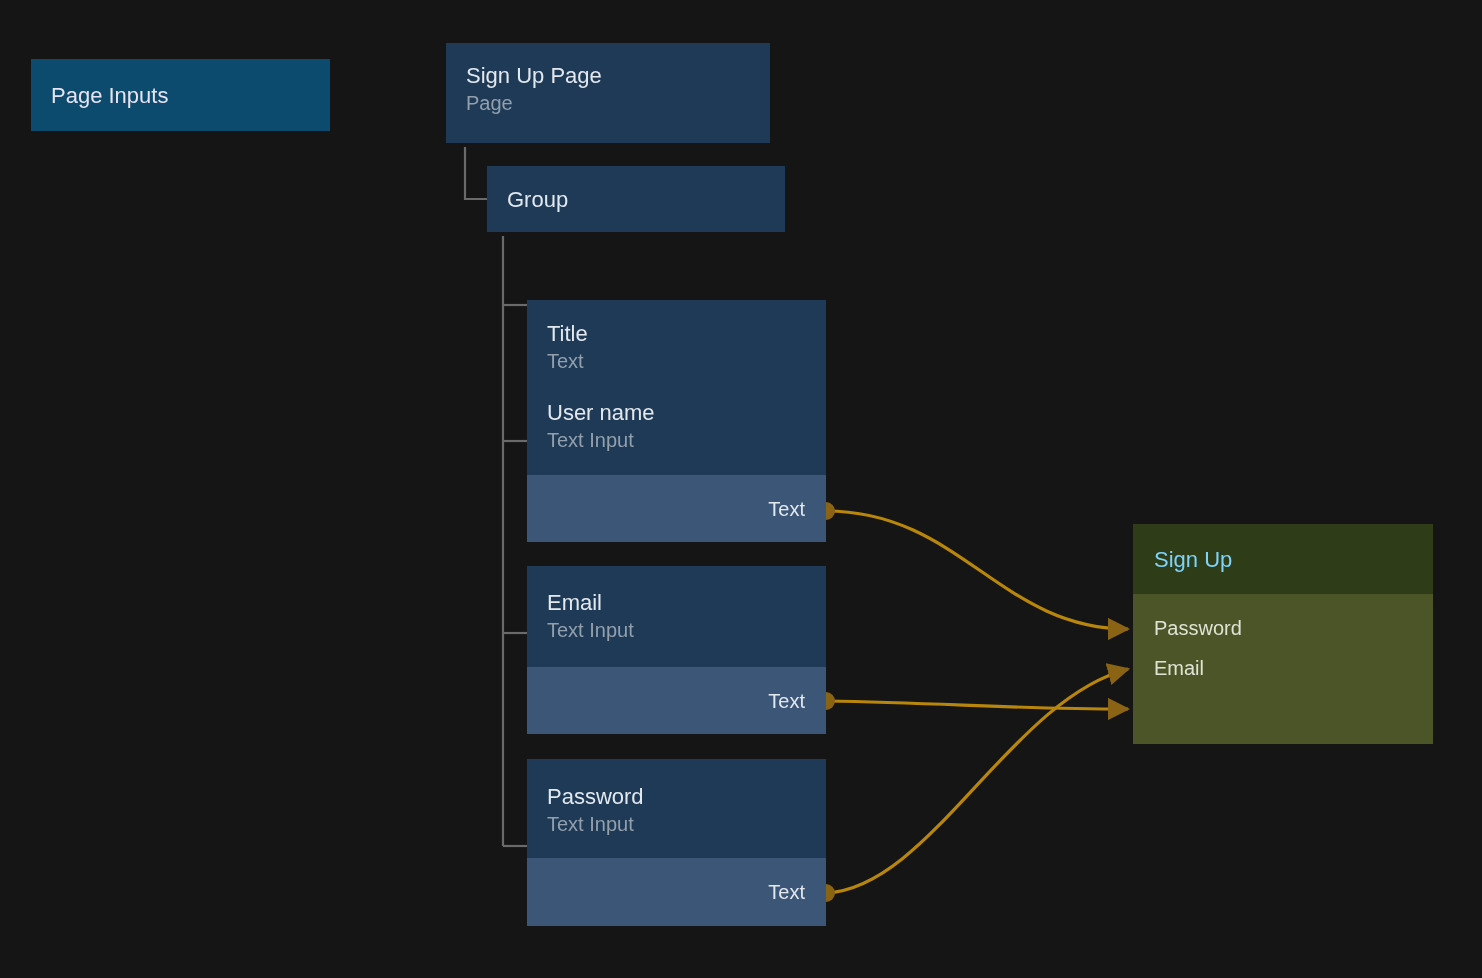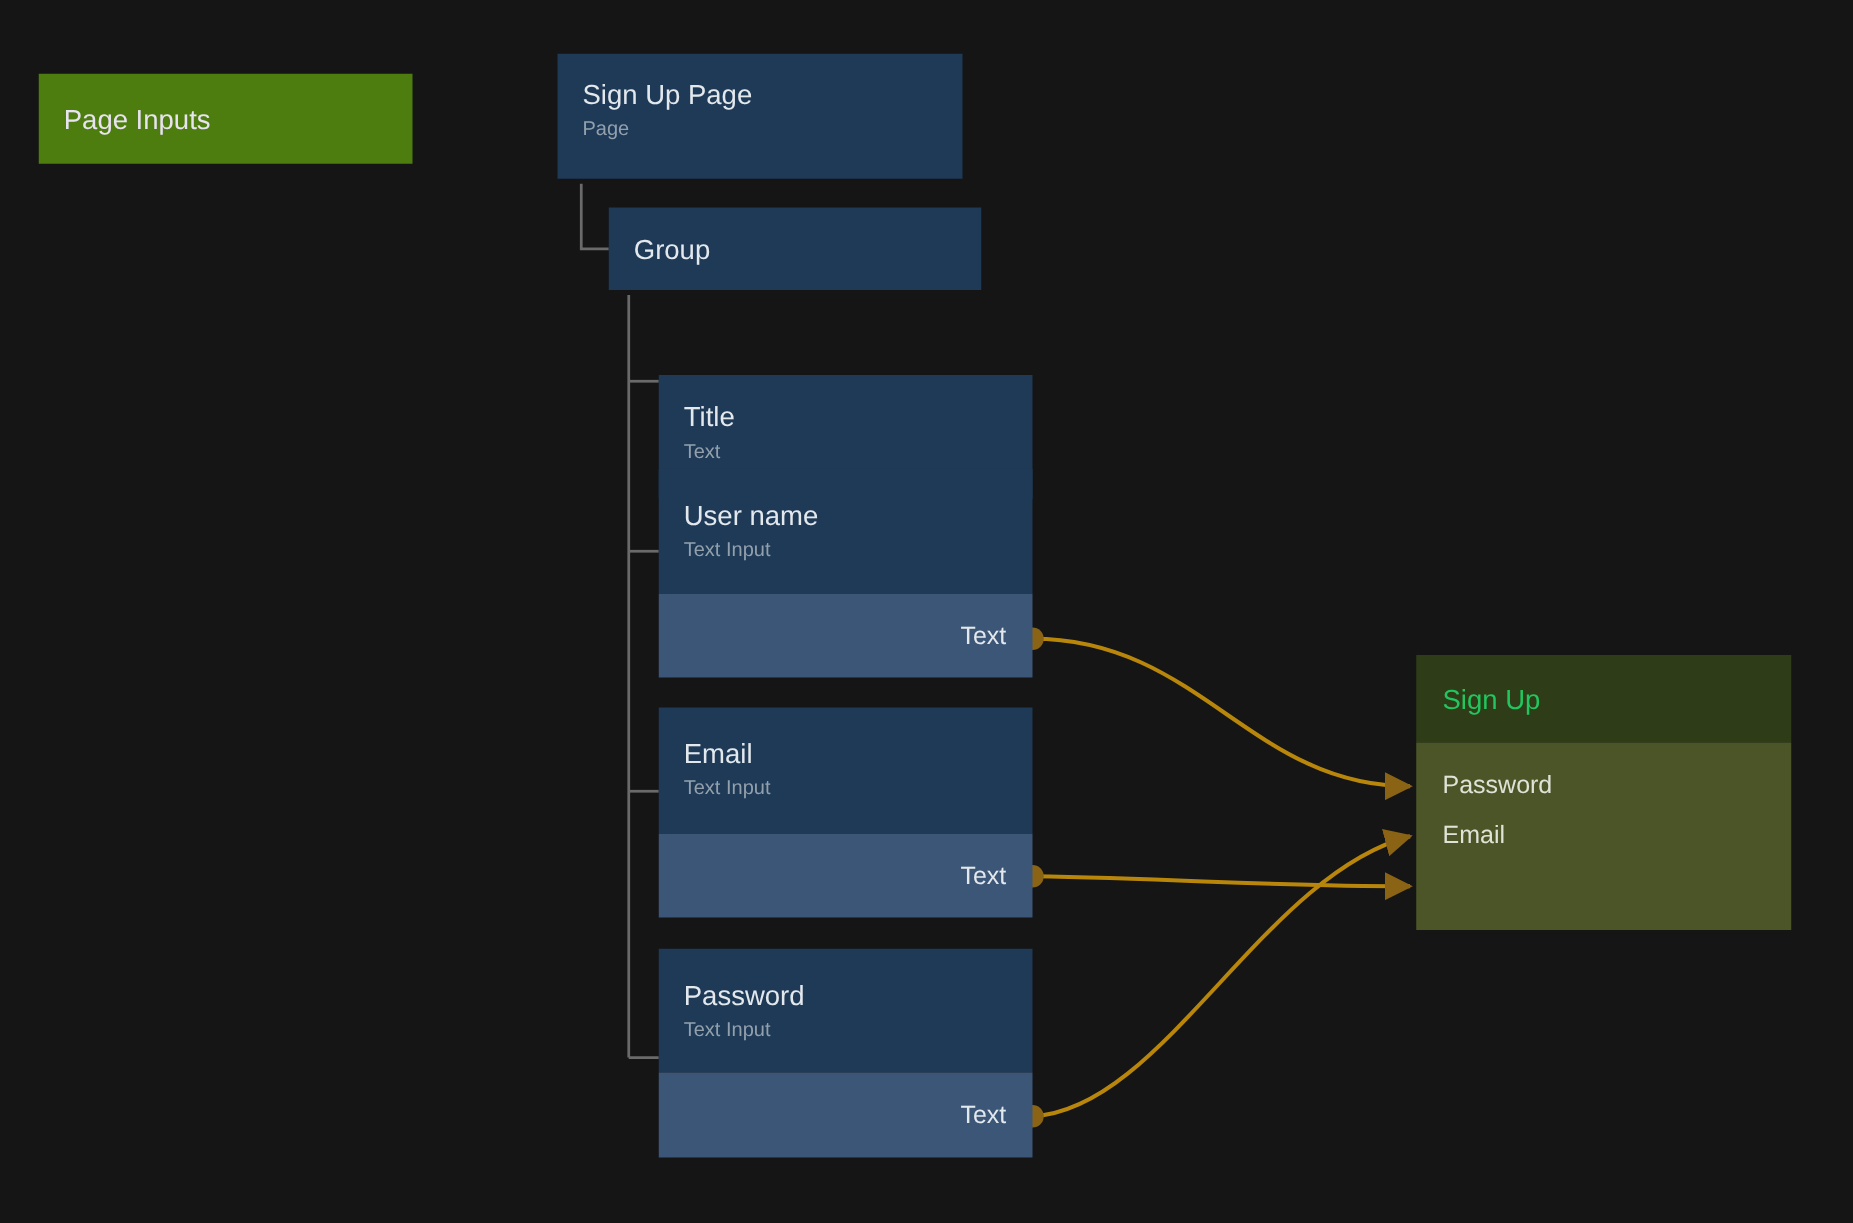--- a/index.html
+++ b/index.html
@@ -32,21 +32,21 @@
     padding: 14px 20px 14px 20px;
   }
   .node-title {
     color: #e3e8ed;
     font-size: 22px;
     line-height: 29px;
     white-space: nowrap;
   }
   .node-subtitle {
     color: #93a0ac;
-    font-size: 16px;
+    font-size: 20px;
     line-height: 27px;
     white-space: nowrap;
   }
   .node-port-row {
     box-sizing: border-box;
     width: 100%;
     background: #3c5678;
     display: flex;
     align-items: center;
     justify-content: flex-end;
@@ -58,21 +58,21 @@
     line-height: 26px;
     white-space: nowrap;
   }
 
   
   #page-inputs-node {
     left: 31px;
     top: 59px;
     width: 299px;
     height: 72px;
-    background: #4d7c0f;
+    background: #0c4a6e;
     display: flex;
     align-items: center;
     padding-left: 20px;
     box-sizing: border-box;
   }
   #page-inputs-node .label {
     color: #e8e3f0;
     font-size: 22px;
     line-height: 29px;
     white-space: nowrap;
@@ -117,21 +117,21 @@
   #signup-action-node .green-header {
     box-sizing: border-box;
     width: 100%;
     height: 70px;
     background: #2e3d17;
     display: flex;
     align-items: center;
     padding-left: 21px;
   }
   #signup-action-node .green-header .label {
-    color: #22c55e;
+    color: #7dd3fc;
     font-size: 22px;
     line-height: 29px;
   }
   #signup-action-node .green-body {
     box-sizing: border-box;
     width: 100%;
     height: 150px;
     background: #4b5527;
     padding-top: 14px;
   }

